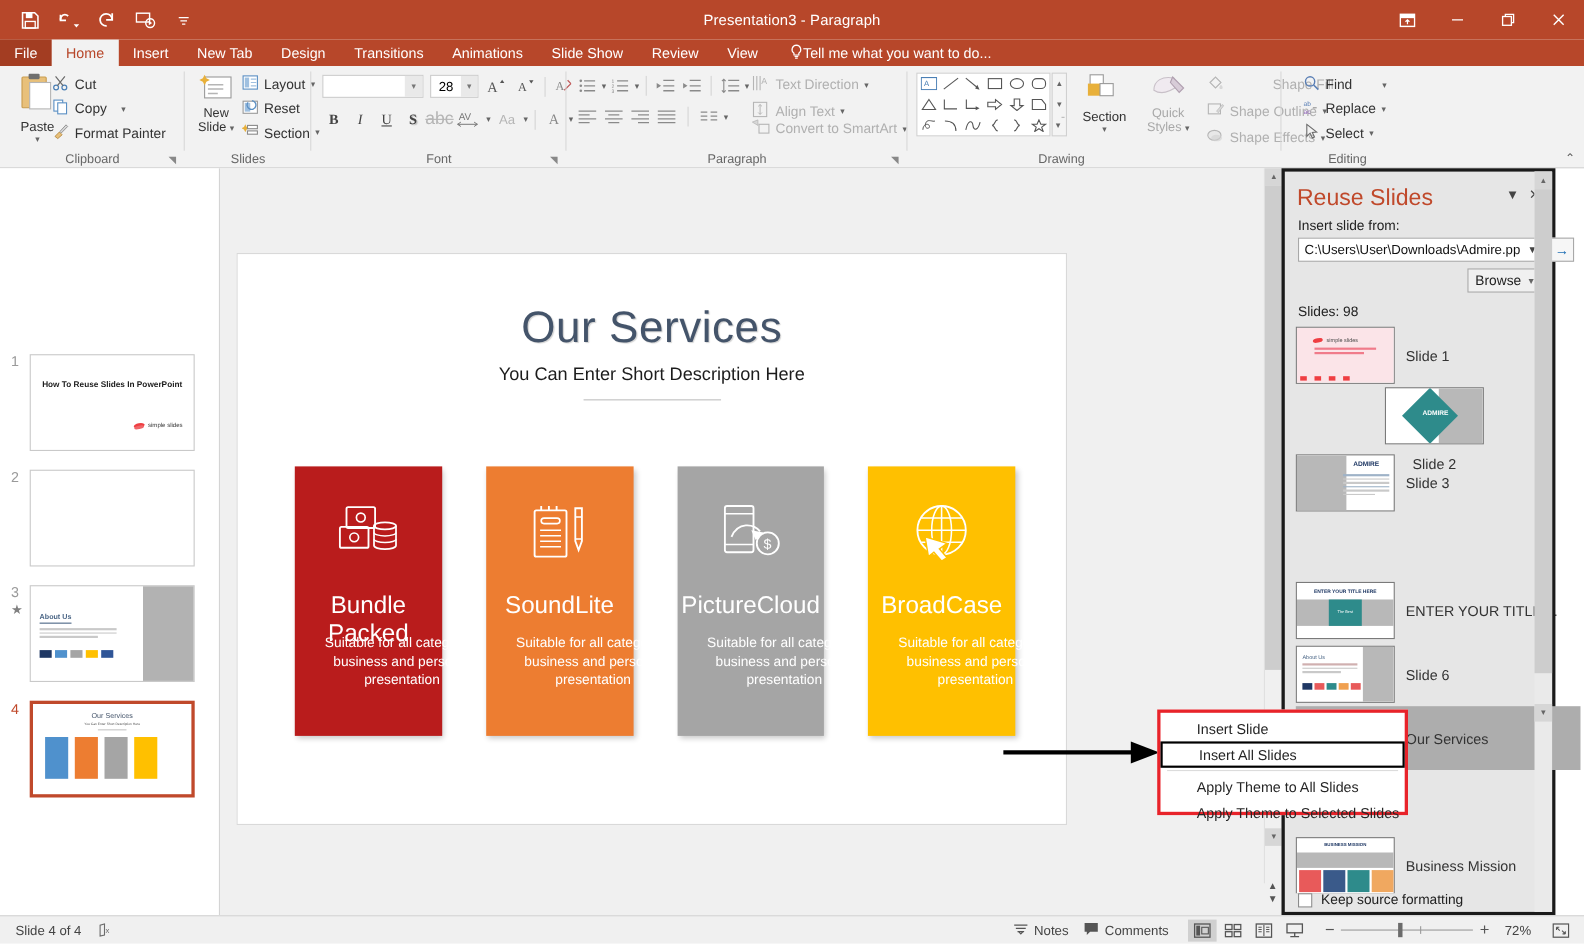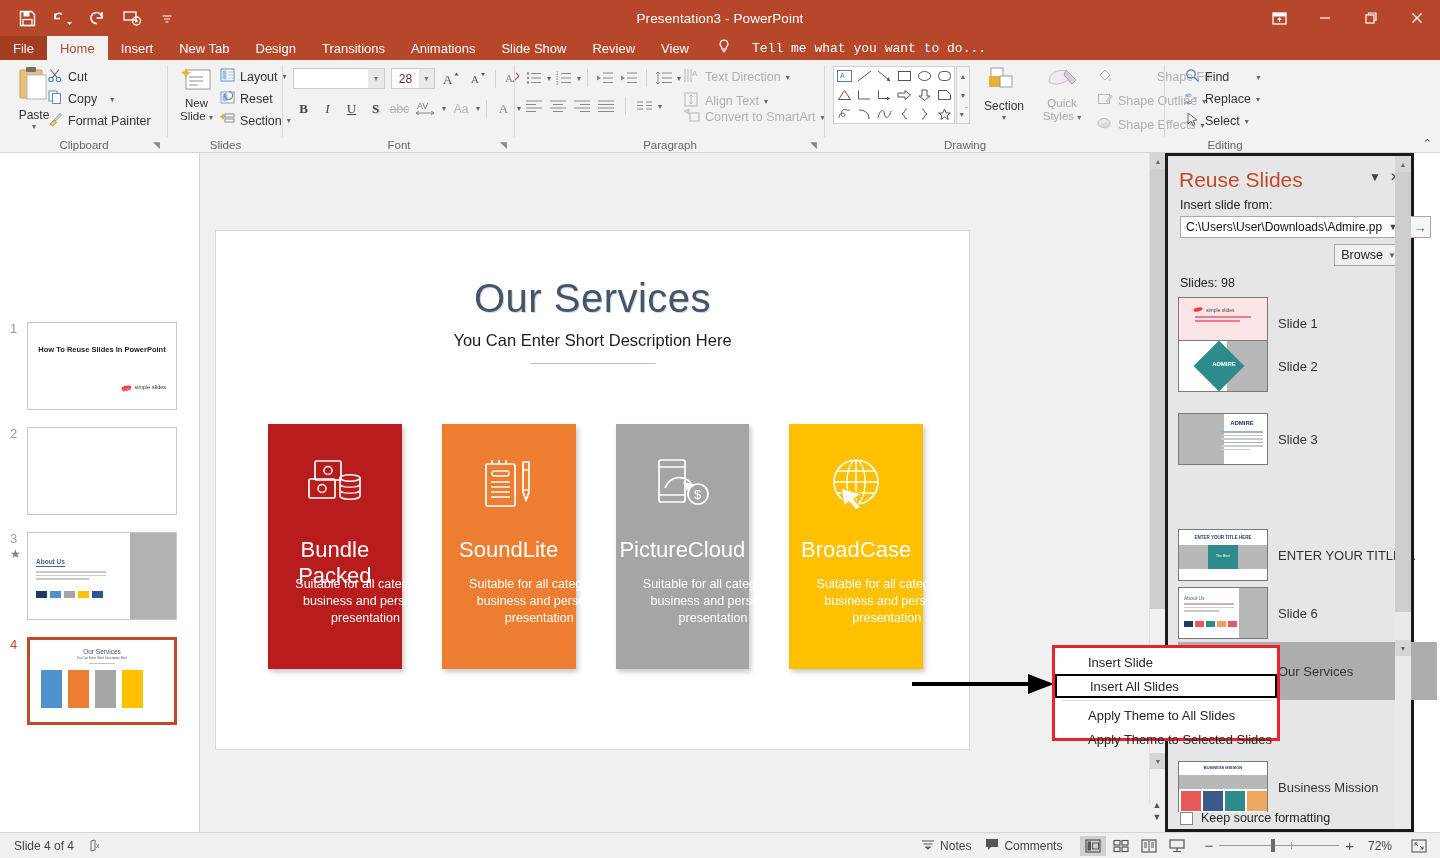--- a/index.html
+++ b/index.html
@@ -36,22 +36,22 @@
     background: #b7472a; display: flex; align-items: stretch;
     font-size: 13px;
   }
   .rtab {
     padding: 0 13px; display: flex; align-items: center; color: #fff; cursor: pointer;
     height: 24px; white-space: nowrap;
   }
   .rtab.file { background: #a33d22; }
   .rtab.active { background: #f2f2f2; color: #b7472a; }
   .tellme {
-    display: flex; align-items: center; gap: 22px; padding-left: 16px;
-    color: #fff; font-size: 13px; font-style: normal; cursor: pointer; font-family: Liberation Mono, monospace;
+    display: flex; align-items: center; gap: 0; padding-left: 16px;
+    color: #fff; font-size: 13px; font-style: normal; cursor: pointer;
   }
   .sharebtn {
     position: absolute; right: 10px; top: 36px; height: 24px;
     display: flex; align-items: center; gap: 5px; padding: 0 10px;
     color: #fff; font-size: 13px; cursor: pointer;
   }
 
   
   .ribbon {
     position: absolute; left: 0; top: 60px; width: 1440px; height: 93px;
@@ -76,21 +76,21 @@
   
   .fontname {
     width: 92px; height: 21px; border: 1px solid #ccc; background: #fff;
     display: flex; align-items: center; justify-content: flex-end;
   }
   .fontname .dd { width: 16px; height: 19px; background: #e9e9e9; display: flex; align-items: center; justify-content: center; font-size: 8px; color: #777; }
   .fontsize {
     width: 44px; height: 21px; border: 1px solid #ccc; background: #fff;
     display: flex; align-items: center;
   }
-  .fontsize .val { flex: 1; text-align: center; font-size: 12px; color: #7f1d1d; }
+  .fontsize .val { flex: 1; text-align: center; font-size: 12px; color: #000000; }
   .fontsize .dd { width: 15px; height: 19px; background: #e9e9e9; display: flex; align-items: center; justify-content: center; font-size: 8px; color: #777; }
   .fbtn { width: 21px; height: 21px; display: flex; align-items: center; justify-content: center; font-size: 13px; color: #444; cursor: pointer; }
   .fbtn.dim { color: #b5b5b5; }
 
   .pbtn { width: 22px; height: 20px; display: flex; align-items: center; justify-content: center; cursor: pointer; color:#9a9a9a; }
 
   
   .shapegal {
     position: absolute; left: 8px; top: 6px; width: 122px; height: 58px;
     border: 1px solid #d0d0d0; background: #fff;
@@ -256,21 +256,21 @@
             <circle cx="13.5" cy="11" r="4" fill="none" stroke="#fff" stroke-width="1.3"></circle>
             <path d="M12.3 9 l3 2 -3 2z" fill="#fff"></path>
           </svg>
       </span>
       <span class="qicon" title="Customize">
         <svg width="12" height="12" viewBox="0 0 12 12">
             <path d="M1.5 4h9M3 7h6M4.5 10h3" stroke="#fff" stroke-width="1.2"></path>
           </svg>
       </span>
     </div>
-    <div class="win-title">Presentation3 - PowerPoint</div>
+    <div class="win-title">Presentation3 - Paragraph</div>
     <div class="wincontrols">
       <div class="wbtn">
         <svg width="15" height="15" viewBox="0 0 15 15">
             <rect x="1" y="2" width="13" height="11" fill="none" stroke="#fff" stroke-width="1.3"></rect>
             <rect x="1" y="2" width="13" height="3.5" fill="#fff"></rect>
             <path d="M7.5 11 l0-3.5 M5.7 8.8 l1.8-1.8 1.8 1.8" stroke="#fff" stroke-width="1.1" fill="none"></path>
           </svg>
       </div>
       <div class="wbtn">
         <svg width="14" height="14" viewBox="0 0 14 14">
@@ -453,21 +453,21 @@
           </div>
         <div class="fbtn" style="font-style:italic; font-family:'Liberation Serif',serif;">
             <span>I</span>
           </div>
         <div class="fbtn" style="text-decoration:underline; font-family:'Liberation Serif',serif;">
             <span>U</span>
           </div>
         <div class="fbtn" style="font-weight:bold; font-family:'Liberation Serif',serif; text-shadow:1px 1px 1px #bbb;">
             <span>S</span>
           </div>
-        <div class="fbtn dim" style="font-size:12px; text-decoration:line-through;">
+        <div class="fbtn dim" style="font-size:16px; text-decoration:line-through;">
             <span>abc</span>
           </div>
         <div class="fbtn" style="width:26px;">
           <svg width="24" height="17" viewBox="0 0 24 17">
               <text x="3" y="9" font-size="9" fill="#777">AV</text>
               <path d="M2 13h18M2 13l3-2M2 13l3 2M20 13l-3-2M20 13l-3 2" stroke="#777" stroke-width=".9" fill="none"></path>
             </svg>
         </div>
         <span class="caret">▾</span>
         <div class="fbtn dim" style="width:24px; font-size:12px;">
@@ -948,21 +948,21 @@
           <div style="position:absolute;left:3px;bottom:2px;display:flex;gap:7px;">
             <span style="width:6px;height:4px;background:#ef3e42;display:block;"></span>
             <span style="width:6px;height:4px;background:#ef3e42;display:block;"></span>
             <span style="width:6px;height:4px;background:#ef3e42;display:block;"></span>
             <span style="width:6px;height:4px;background:#ef3e42;display:block;"></span>
           </div>
         </div>
         <span class="sl-name">Slide 1</span>
       </div>
 
-      <div class="sl-item" style="top:43px;">
+      <div class="sl-item" style="top:58px;flex-direction:column;">
         <div class="sl-thumb">
           <div style="position:absolute;right:0;top:0;width:40px;height:100%;background:#b8b8b8;"></div>
           <div style="position:absolute;left:22px;top:7px;width:36px;height:36px;background:#2e8b8b;transform:rotate(45deg);"></div>
           <div style="position:absolute;left:22px;top:20px;width:46px;text-align:center;font-size:6px;font-weight:bold;color:#fff;">ADMIRE</div>
         </div>
         <span class="sl-name">Slide 2</span>
       </div>
 
       <div class="sl-item" style="top:116px;">
         <div class="sl-thumb">

